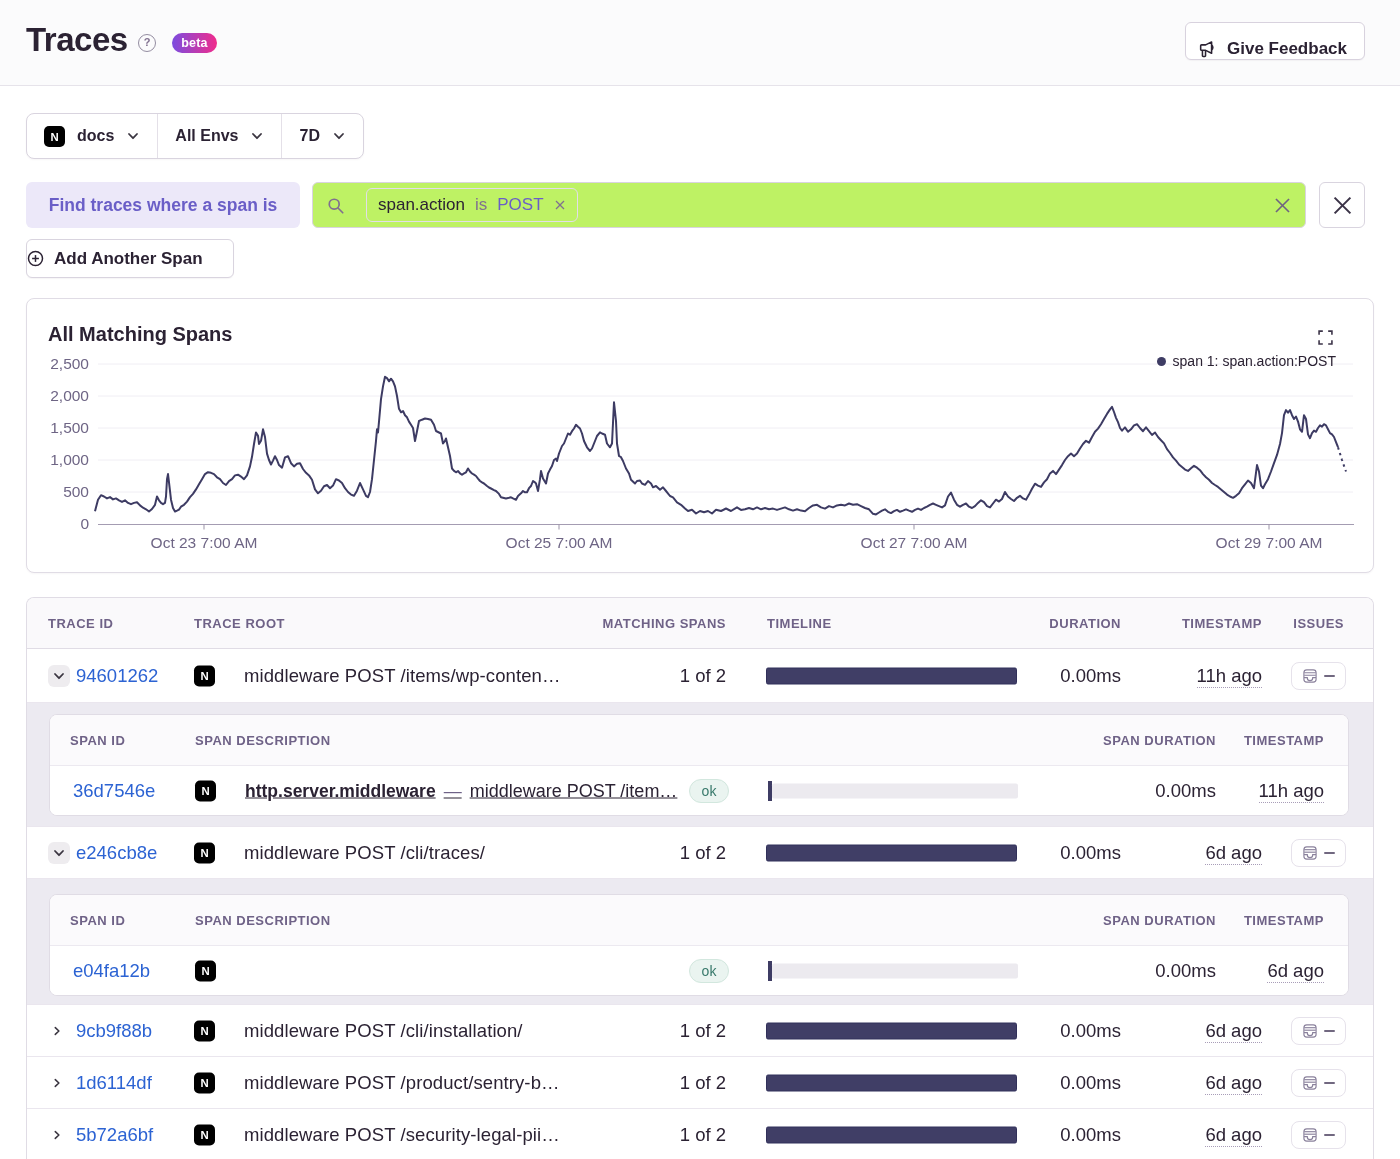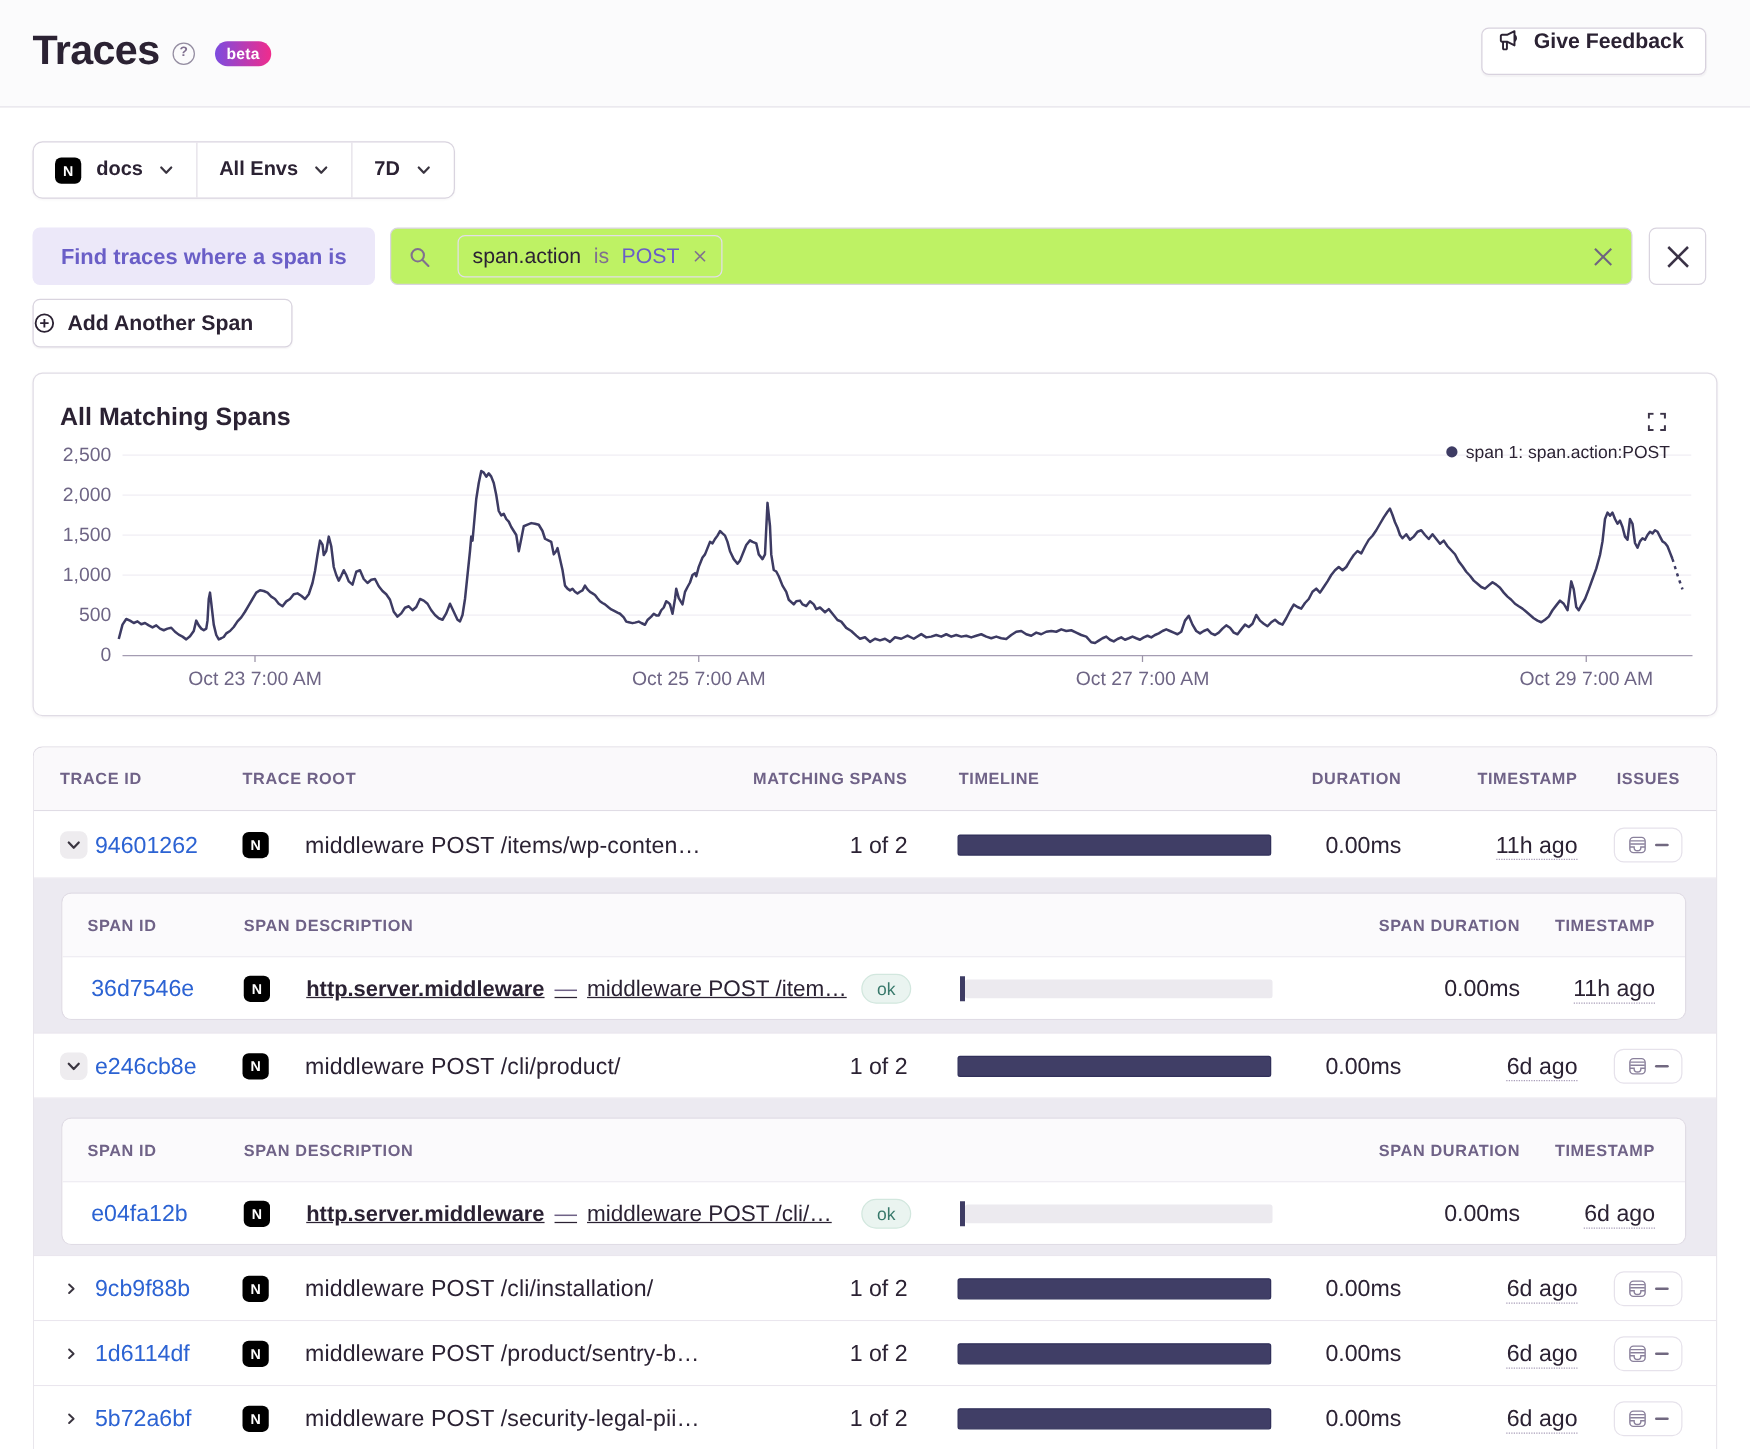--- a/index.html
+++ b/index.html
@@ -2,21 +2,21 @@
 <html><head><meta charset="utf-8">
 <style>
 * { margin:0; padding:0; box-sizing:border-box; }
 html,body { width:1400px; height:1159px; background:#fff; font-family:"Liberation Sans", sans-serif; color:#2b2233; overflow:hidden; }
 
 
 .pagehead { position:absolute; left:0; top:0; width:1400px; height:86px; background:#fbfbfc; border-bottom:1px solid #e6e3ea; }
 .title { position:absolute; left:26px; top:21px; font-size:33px; font-weight:bold; letter-spacing:-0.5px; color:#2b2233; }
 .help { position:absolute; left:138px; top:34px; width:18px; height:18px; border:1.5px solid #948da1; border-radius:50%; color:#80708f; font-size:11px; font-weight:bold; text-align:center; line-height:15px; }
 .beta { position:absolute; left:172px; top:33px; width:45px; height:20px; border-radius:10px; background:linear-gradient(90deg,#7c4cdf,#f02c8c); color:#fff; font-size:12.5px; font-weight:bold; text-align:center; line-height:20px; letter-spacing:0.2px; }
-.fbbtn { position:absolute; left:1185px; top:22px; width:180px; height:38px; background:#fff; border:1px solid #d8d2de; border-radius:6px; font-size:17px; font-weight:bold; color:#2b2233; display:flex; align-items:flex-start; padding-left:13px; gap:9px; box-shadow:0 1px 1px rgba(40,30,60,0.04); }
+.fbbtn { position:absolute; left:1185px; top:22px; width:180px; height:38px; background:#fff; border:1px solid #d8d2de; border-radius:6px; font-size:17px; font-weight:bold; color:#2b2233; display:flex; align-items:flex-end; padding-left:13px; gap:9px; box-shadow:0 1px 1px rgba(40,30,60,0.04); }
 
 
 .filterbar { position:absolute; left:26px; top:113px; height:46px; background:#fff; border:1px solid #d9d4df; border-radius:8px; display:flex; align-items:stretch; box-shadow:0 1px 2px rgba(40,30,60,0.04); }
 .fseg { display:flex; align-items:center; gap:12px; padding:0 17px; font-size:16px; font-weight:bold; color:#2b2233; }
 .fseg + .fseg { border-left:1px solid #e4e0e8; }
 .nlogo { display:inline-flex; width:21px; height:21px; border-radius:5px; background:#000; align-items:center; justify-content:center; flex:none; }
 
 
 .findpill { position:absolute; left:26px; top:182px; width:274px; height:46px; background:#ece8f9; border-radius:6px; color:#6a5ec7; font-size:17.5px; font-weight:bold; display:flex; align-items:center; justify-content:center; }
 .searchbox { position:absolute; left:312px; top:182px; width:994px; height:46px; background:#bef264; border:1px solid #d9d4df; border-radius:6px; }
@@ -234,21 +234,21 @@
         <svg width="14" height="14" viewBox="0 0 14 14">
           <polyline points="3,5 7,9.2 11,5" fill="none" stroke="#3a3540" stroke-width="1.8" stroke-linecap="round" stroke-linejoin="round"></polyline>
         </svg>
       </span>
   <span class="tid">e246cb8e</span>
   <span class="nlogo">
         <svg width="13" height="13" viewBox="0 0 16 16">
           <text x="8" y="13" text-anchor="middle" font-size="14" font-weight="bold" fill="#fff" font-family="Liberation Sans, sans-serif">N</text>
         </svg>
       </span>
-  <span class="desc">middleware POST /cli/product/</span>
+  <span class="desc">middleware POST /cli/traces/</span>
   <span class="mspans">1 of 2</span>
   <span class="bar"></span>
   <span class="dur">0.00ms</span>
   <span class="ts"><span class="dotted">6d ago</span></span>
   <span class="issuebox">
         <svg width="16" height="16" viewBox="0 0 16 16" fill="none" stroke="#8a819c" stroke-width="1.15">
           <rect x="1.9" y="1.9" width="12.2" height="12.2" rx="2.9"></rect>
           <line x1="2.2" y1="4.7" x2="13.8" y2="4.7"></line>
           <line x1="2.2" y1="7.2" x2="13.8" y2="7.2"></line>
           <path d="M2 9.6 H5.3 v0.3 a2.7 2.7 0 0 0 5.4 0 v-0.3 H14"></path>
@@ -265,21 +265,20 @@
     <span class="h sdur-h">SPAN DURATION</span>
     <span class="h sts-h">TIMESTAMP</span>
   </div>
   <div class="srow">
     <span class="sid">e04fa12b</span>
     <span class="nlogo slogo">
               <svg width="13" height="13" viewBox="0 0 16 16">
                 <text x="8" y="13" text-anchor="middle" font-size="14" font-weight="bold" fill="#fff" font-family="Liberation Sans, sans-serif">N</text>
               </svg>
             </span>
-    <span class="sdesc"><b>http.server.middleware</b><span class="sep">—</span>middleware POST /cli/…</span>
     <span class="okpill">ok</span>
     <span class="stick"></span>
     <span class="strack"></span>
     <span class="sdur">0.00ms</span>
     <span class="sts"><span class="dotted">6d ago</span></span>
   </div>
 </div>
       </div>
   </div>
   <div class="trow" style="height:52px">

